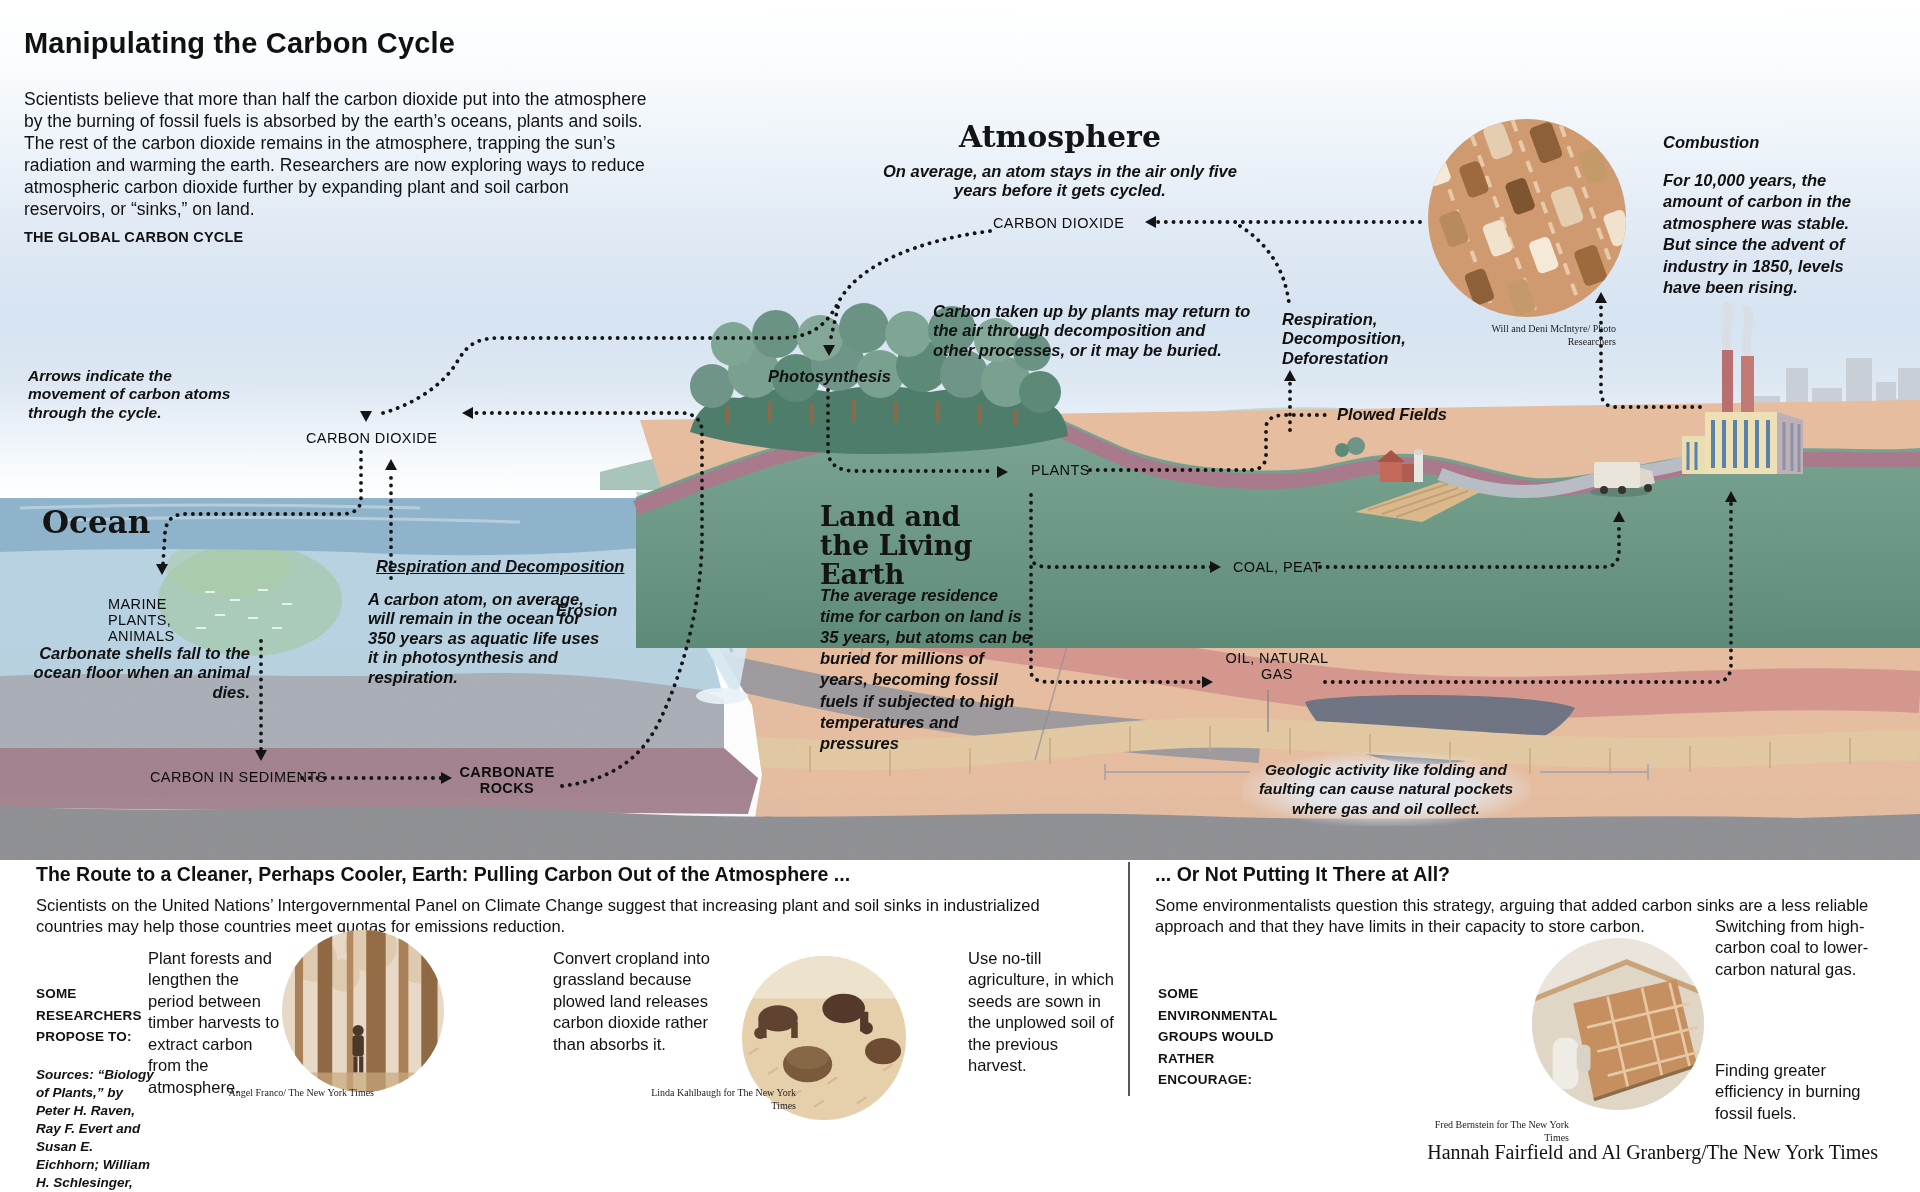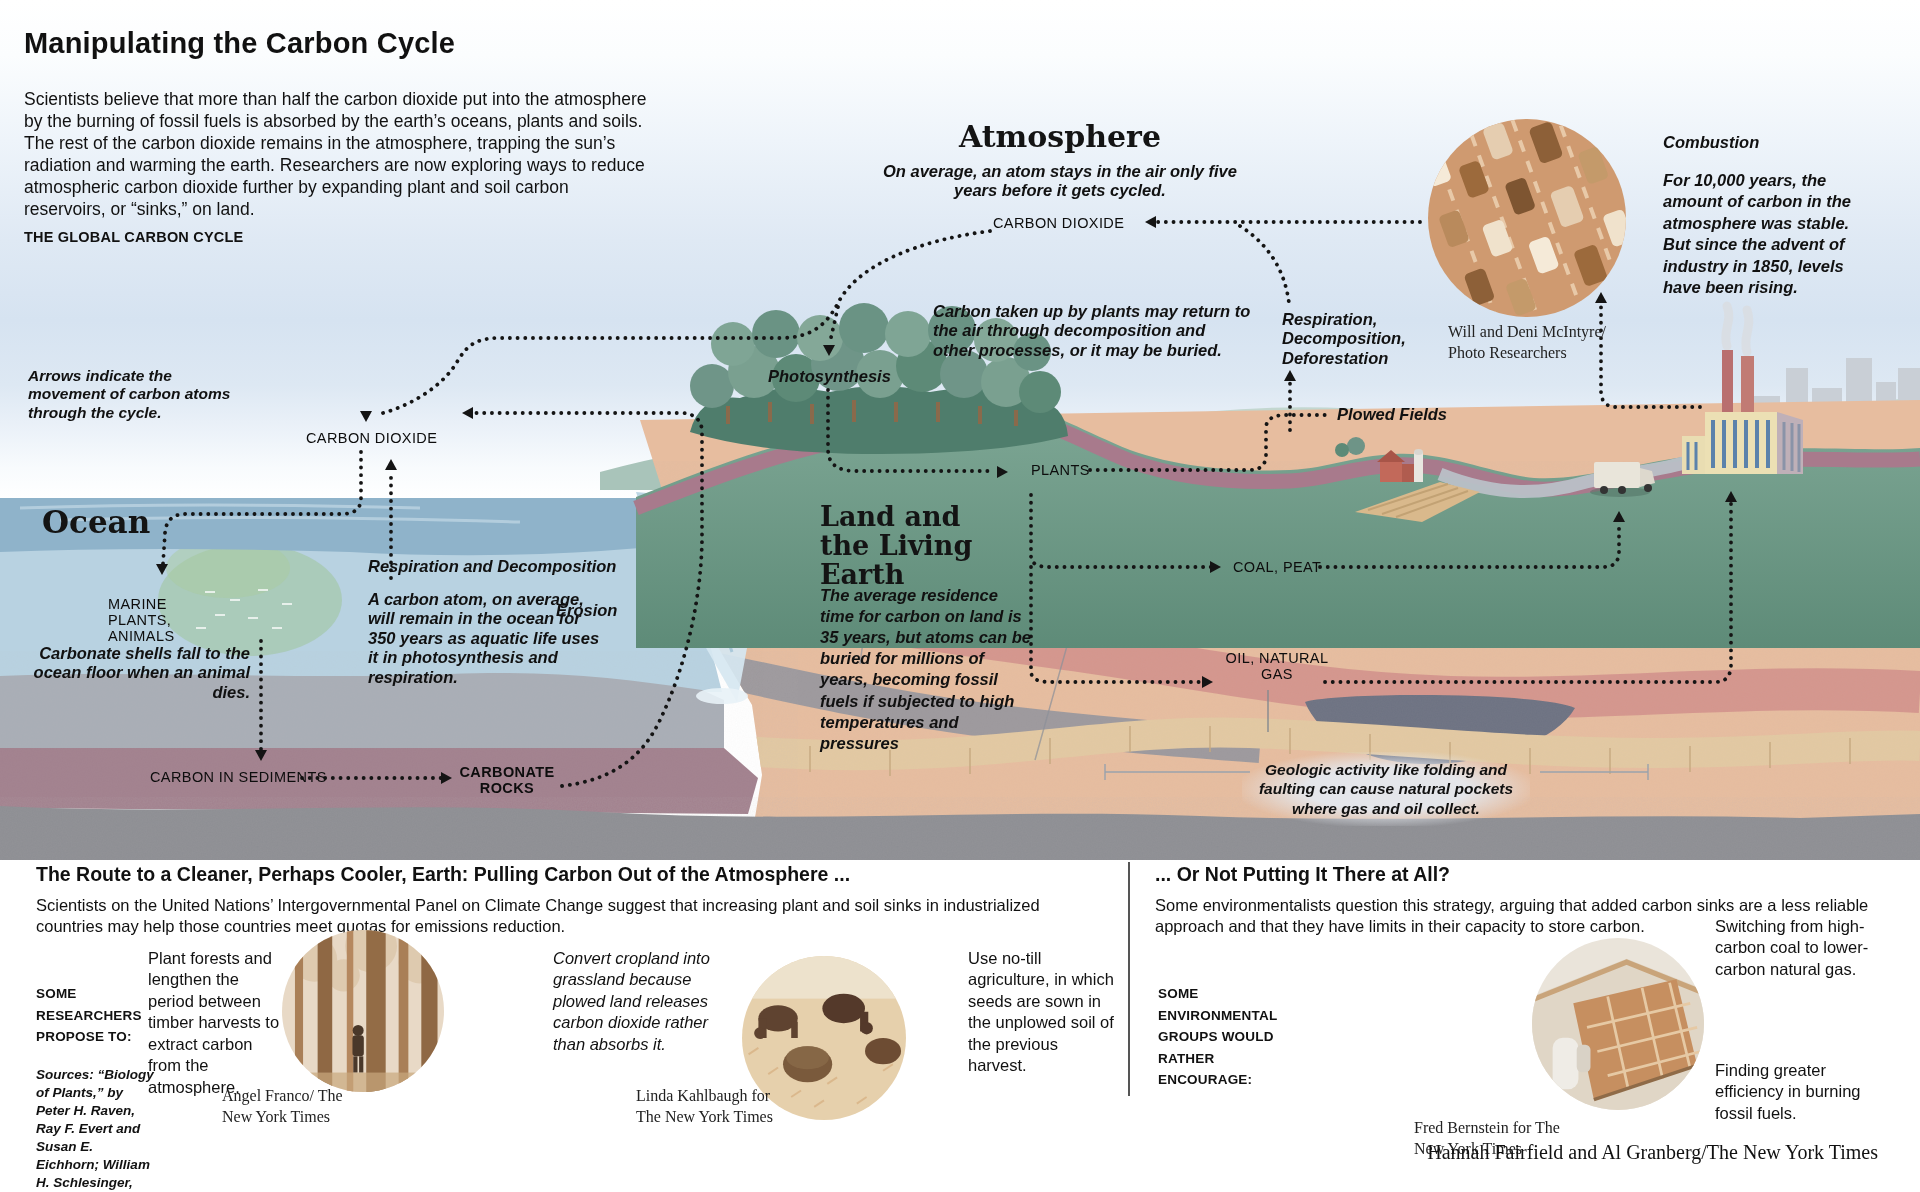--- a/index.html
+++ b/index.html
@@ -9,21 +9,21 @@
     background:linear-gradient(#ffffff 0px,#fbfdfe 55px,#eef4fa 140px,#dfe9f4 240px,#d6e3f1 320px,#dde8f3 385px,#ecf2f9 432px,#f8fbfd 468px,#ffffff 500px);}
   .scene{position:absolute;left:0;top:0;}
   .abs{position:absolute;}
   .t-title{font-size:29px;font-weight:bold;letter-spacing:.2px;}
   .t-body{font-size:17.5px;line-height:1.26;}
   .t-kickhead{font-size:14.5px;font-weight:bold;letter-spacing:.2px;}
   .ann{font-style:italic;font-weight:bold;font-size:16.5px;line-height:1.18;}
   .ann-sm{font-style:italic;font-weight:bold;font-size:15.5px;line-height:1.18;}
   .lab{font-size:14.5px;letter-spacing:.4px;color:#0d0d0d;}
   .serifhead{font-family:"DejaVu Serif","Liberation Serif",serif;font-weight:bold;color:#141414;}
-  .credit{font-family:"Liberation Serif",serif;font-size:16px;line-height:1.3;text-align:left;color:#222;}
+  .credit{font-family:"Liberation Serif",serif;font-size:10px;line-height:1.3;text-align:right;color:#222;}
   .photo{position:absolute;border-radius:50%;overflow:hidden;}
   .photo svg{display:block;width:100%;height:100%;}
   .headline{font-size:19.5px;font-weight:bold;}
   .b-intro{font-size:16.5px;line-height:1.26;}
   .kicker{font-size:13.5px;font-weight:bold;line-height:1.6;letter-spacing:.2px;margin-top:36px;}
   .item{font-size:16.5px;line-height:1.3;}
   .divider{position:absolute;width:1.5px;background:#555;}
   .byline{font-family:"Liberation Serif",serif;font-size:20px;text-align:right;}
   .sources{font-style:italic;font-weight:bold;font-size:13.5px;line-height:1.34;}
   .geo-note{font-style:italic;font-weight:bold;font-size:15.5px;line-height:1.25;text-align:center;
@@ -247,21 +247,21 @@
     <div class="abs ann" style="left:1663px;top:133px;">Combustion</div>
     <div class="abs ann" style="left:1663px;top:170px;width:205px;line-height:1.3;">For 10,000 years, the amount of carbon in the atmosphere was stable. But since the advent of industry in 1850, levels have been rising.</div>
     <div class="abs credit" style="left:1448px;top:322px;width:168px;">Will and Deni McIntyre/ Photo Researchers</div>
 
     <div class="abs lab" style="left:1031px;top:462px;">PLANTS</div>
     <div class="abs lab" style="left:306px;top:430px;">CARBON DIOXIDE</div>
 
     <div class="abs serifhead" style="left:42px;top:504px;font-size:31px;">Ocean</div>
     <div class="abs lab" style="left:108px;top:596px;width:125px;">MARINE PLANTS, ANIMALS</div>
     <div class="abs ann rgt" style="left:30px;top:644px;width:220px;">Carbonate shells fall to the ocean floor when an animal dies.</div>
-    <div class="abs ann" style="left:368px;top:557px;">Respiration and Decomposition</div>
+    <div class="abs ann" style="left:376px;top:557px;text-decoration:underline;">Respiration and Decomposition</div>
     <div class="abs ann" style="left:368px;top:590px;width:235px;">A carbon atom, on average, will remain in the ocean for 350 years as aquatic life uses it in photosynthesis and respiration.</div>
     <div class="abs ann" style="left:556px;top:601px;">Erosion</div>
     <div class="abs lab" style="left:150px;top:769px;">CARBON IN SEDIMENTS</div>
     <div class="abs lab ctr" style="left:458px;top:764px;width:98px;font-weight:bold;">CARBONATE ROCKS</div>
 
     <div class="abs serifhead" style="left:820px;top:502px;font-size:27px;width:170px;line-height:1.08;">Land and the Living Earth</div>
     <div class="abs ann" style="left:820px;top:585px;width:212px;line-height:1.28;">The average residence time for carbon on land is 35 years, but atoms can be buried for millions of years, becoming fossil fuels if subjected to high temperatures and pressures</div>
     <div class="abs lab" style="left:1233px;top:559px;">COAL, PEAT</div>
     <div class="abs lab ctr" style="left:1222px;top:650px;width:110px;">OIL, NATURAL GAS</div>
     <div class="abs geo-note" style="left:1242px;top:752px;width:280px;">Geologic activity like folding and faulting can cause natural pockets where gas and oil collect.</div>
@@ -291,21 +291,21 @@
         <circle cx="47" cy="62" r="3.4"></circle>
           <rect x="43.5" y="65" width="7" height="13" rx="2"></rect>
           <rect x="44" y="78" width="2.6" height="10"></rect>
           <rect x="47.6" y="78" width="2.6" height="10"></rect>
       </g>
       <rect x="0" y="88" width="100" height="12" fill="#c9a87e" opacity=".7"></rect>
     </svg>
   </div>
   <div class="abs credit" style="left:222px;top:1086px;width:152px;">Angel Franco/ The New York Times</div>
 
-  <div class="abs item" style="left:553px;top:948px;width:178px;font-style:italic;">Convert cropland into grassland because plowed land releases carbon dioxide rather than absorbs it.</div>
+  <div class="abs item" style="left:553px;top:948px;width:178px;">Convert cropland into grassland because plowed land releases carbon dioxide rather than absorbs it.</div>
   <div class="photo" style="left:742px;top:956px;width:164px;height:164px;">
     <svg viewBox="0 0 100 100" aria-hidden="true">
       <rect width="100" height="100" fill="#e6d0ac"></rect>
       <rect x="0" y="0" width="100" height="26" fill="#ede2cc"></rect>
       <g stroke="#d8b285" stroke-width="1.2" opacity=".8">
           <path d="M4,60 l6,-4 M16,72 l6,-4 M30,86 l6,-4 M52,78 l6,-4 M70,90 l6,-4 M86,70 l6,-4 M10,88 l6,-4 M44,92 l6,-4"></path>
         </g>
       <g fill="#5f4330">
         <ellipse cx="22" cy="38" rx="12" ry="8"></ellipse>
           <rect x="10" y="38" width="5" height="12"></rect>

